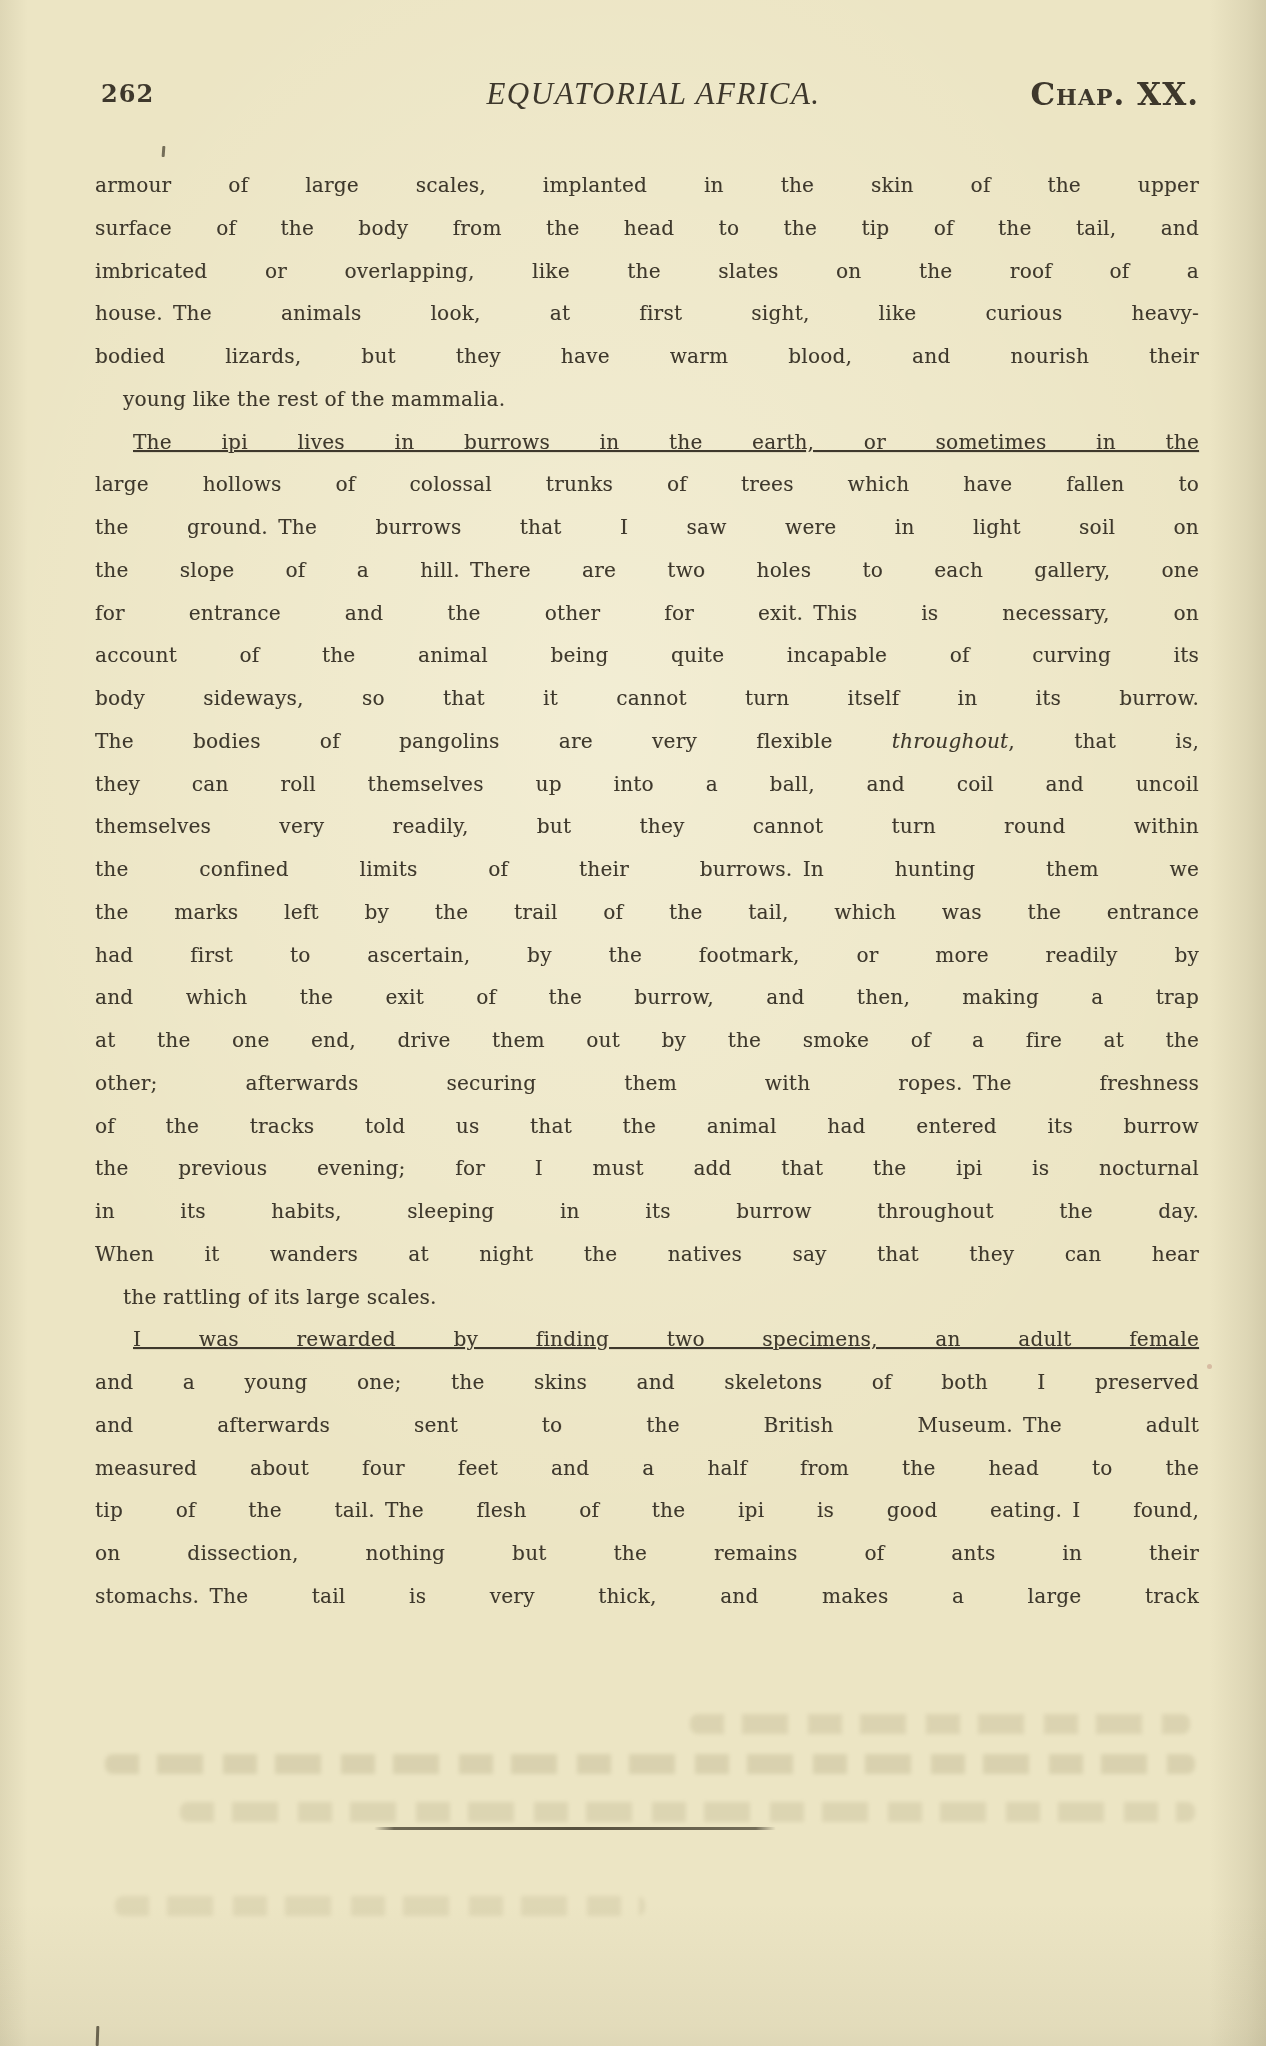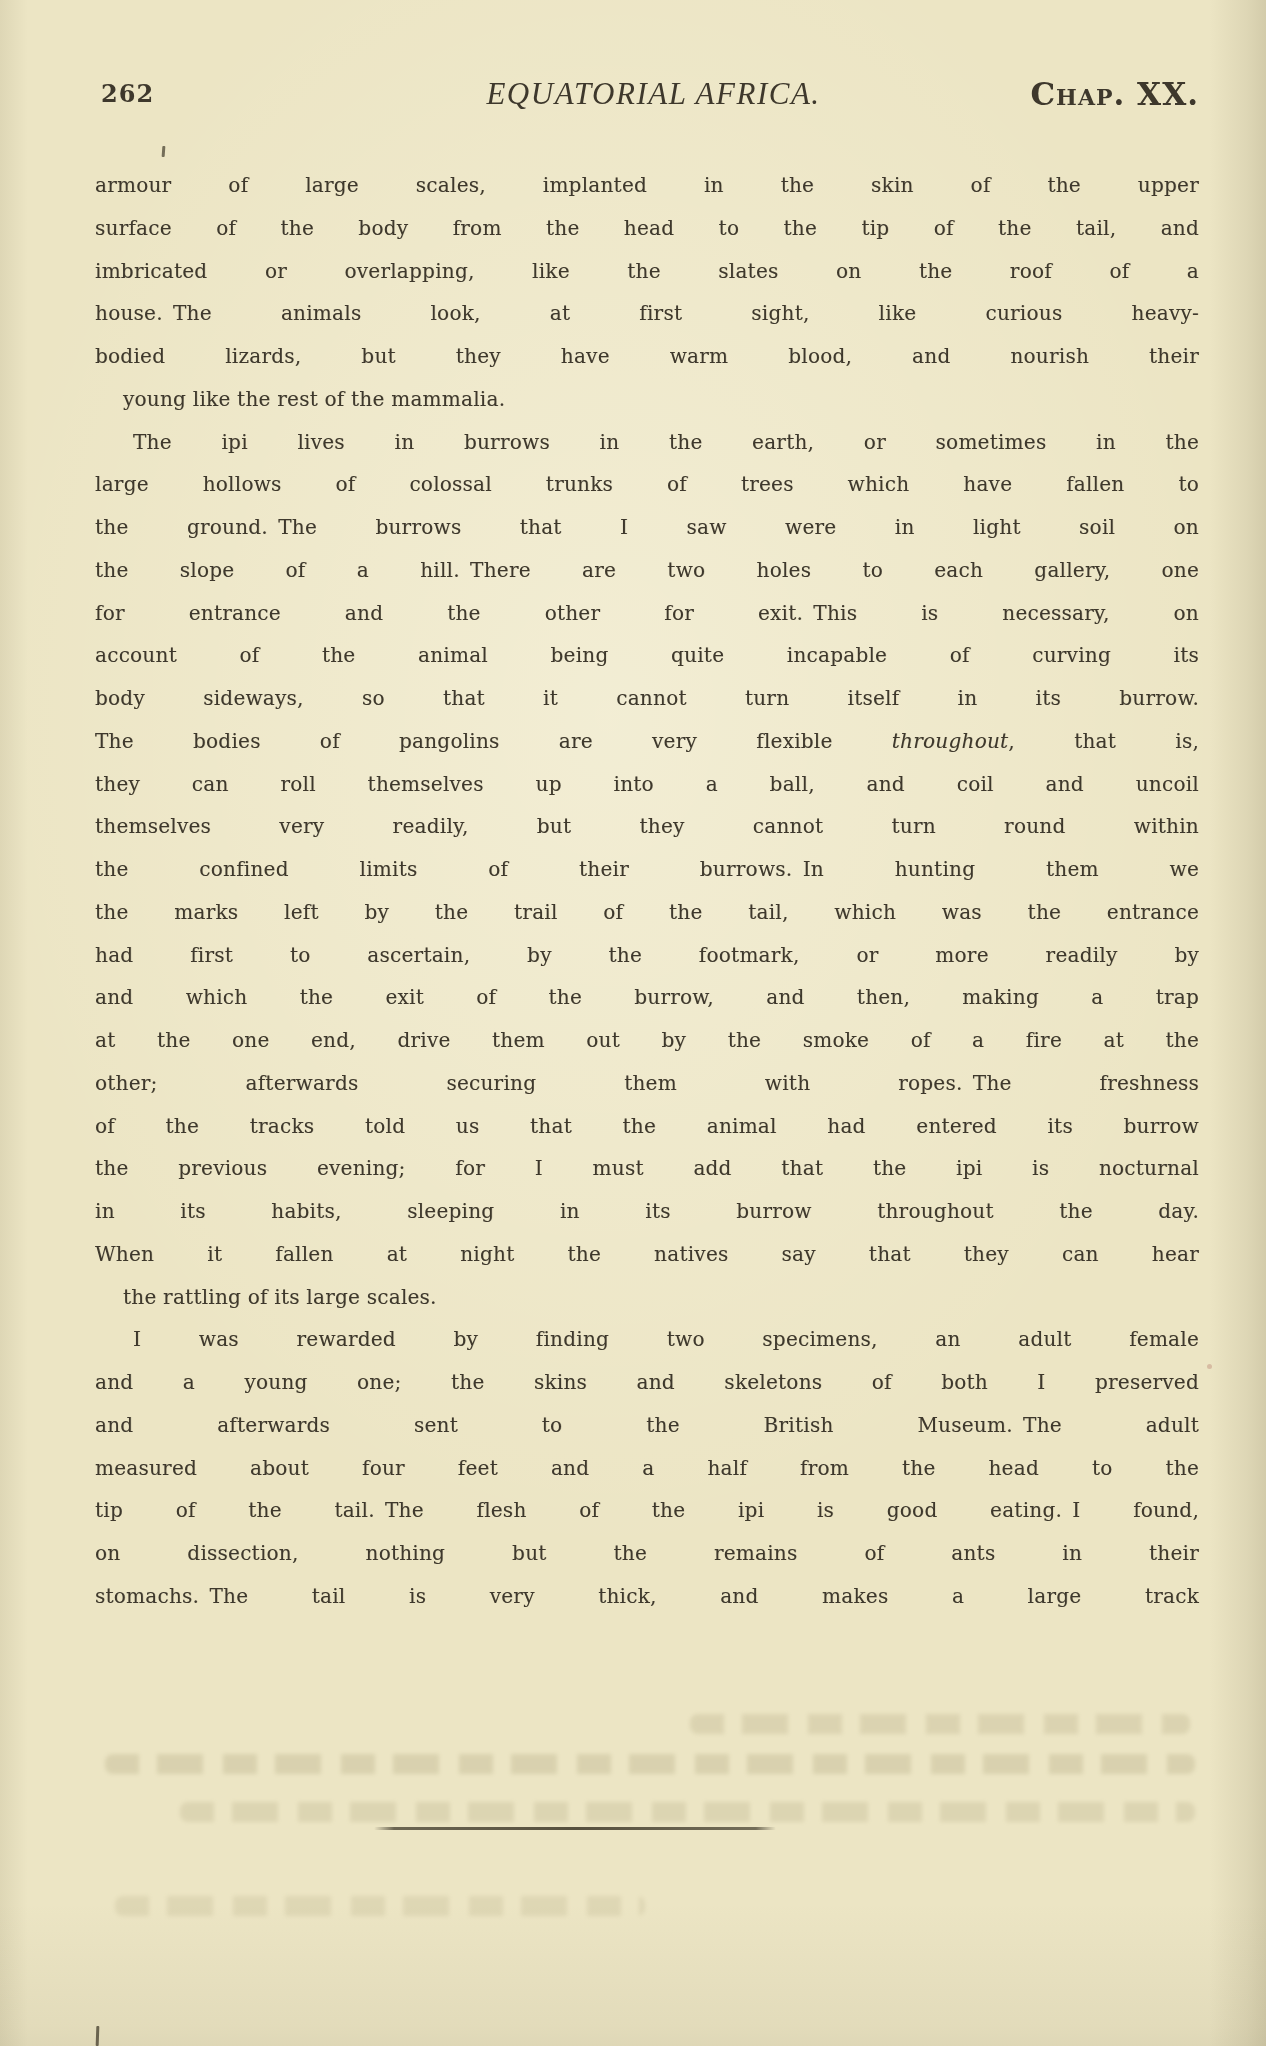--- a/index.html
+++ b/index.html
@@ -50,21 +50,21 @@
   .line {
     font-size: 20px;
     height: 42.75px;
     line-height: 42.75px;
     letter-spacing: 0.25px;
     white-space: normal;
     text-align: justify;
     text-align-last: justify;
     text-shadow: 0.4px 0.4px 0.6px rgba(62,56,44,0.28);
   }
-  .line.indent { padding-left: 38px; }
+  .line.indent { padding-left: 38px; text-decoration: underline; }
   .line.para-end { text-align-last: left; margin-left: 28px; }
   .it { font-style: italic; }
 
   .end-rule {
     position: absolute;
     left: 374px; top: 1827px;
     width: 402px; height: 3px;
     background: linear-gradient(90deg, rgba(85,79,62,0) 0%, rgba(85,79,62,0.85) 5%, rgba(70,64,48,0.9) 50%, rgba(85,79,62,0.8) 95%, rgba(85,79,62,0) 100%);
     border-radius: 2px;
   }
@@ -121,21 +121,21 @@
     <div class="line">themselves very readily, but they cannot turn round within</div>
     <div class="line">the confined limits of their burrows. In hunting them we</div>
     <div class="line">the marks left by the trail of the tail, which was the entrance</div>
     <div class="line">had first to ascertain, by the footmark, or more readily by</div>
     <div class="line">and which the exit of the burrow, and then, making a trap</div>
     <div class="line">at the one end, drive them out by the smoke of a fire at the</div>
     <div class="line">other; afterwards securing them with ropes. The freshness</div>
     <div class="line">of the tracks told us that the animal had entered its burrow</div>
     <div class="line">the previous evening; for I must add that the ipi is nocturnal</div>
     <div class="line">in its habits, sleeping in its burrow throughout the day.</div>
-    <div class="line">When it fallen at night the natives say that they can hear</div>
+    <div class="line">When it wanders at night the natives say that they can hear</div>
     <div class="line para-end">the rattling of its large scales.</div>
     <div class="line indent">I was rewarded by finding two specimens, an adult female</div>
     <div class="line">and a young one; the skins and skeletons of both I preserved</div>
     <div class="line">and afterwards sent to the British Museum. The adult</div>
     <div class="line">measured about four feet and a half from the head to the</div>
     <div class="line">tip of the tail. The flesh of the ipi is good eating. I found,</div>
     <div class="line">on dissection, nothing but the remains of ants in their</div>
     <div class="line">stomachs. The tail is very thick, and makes a large track</div>
   </div>
 

